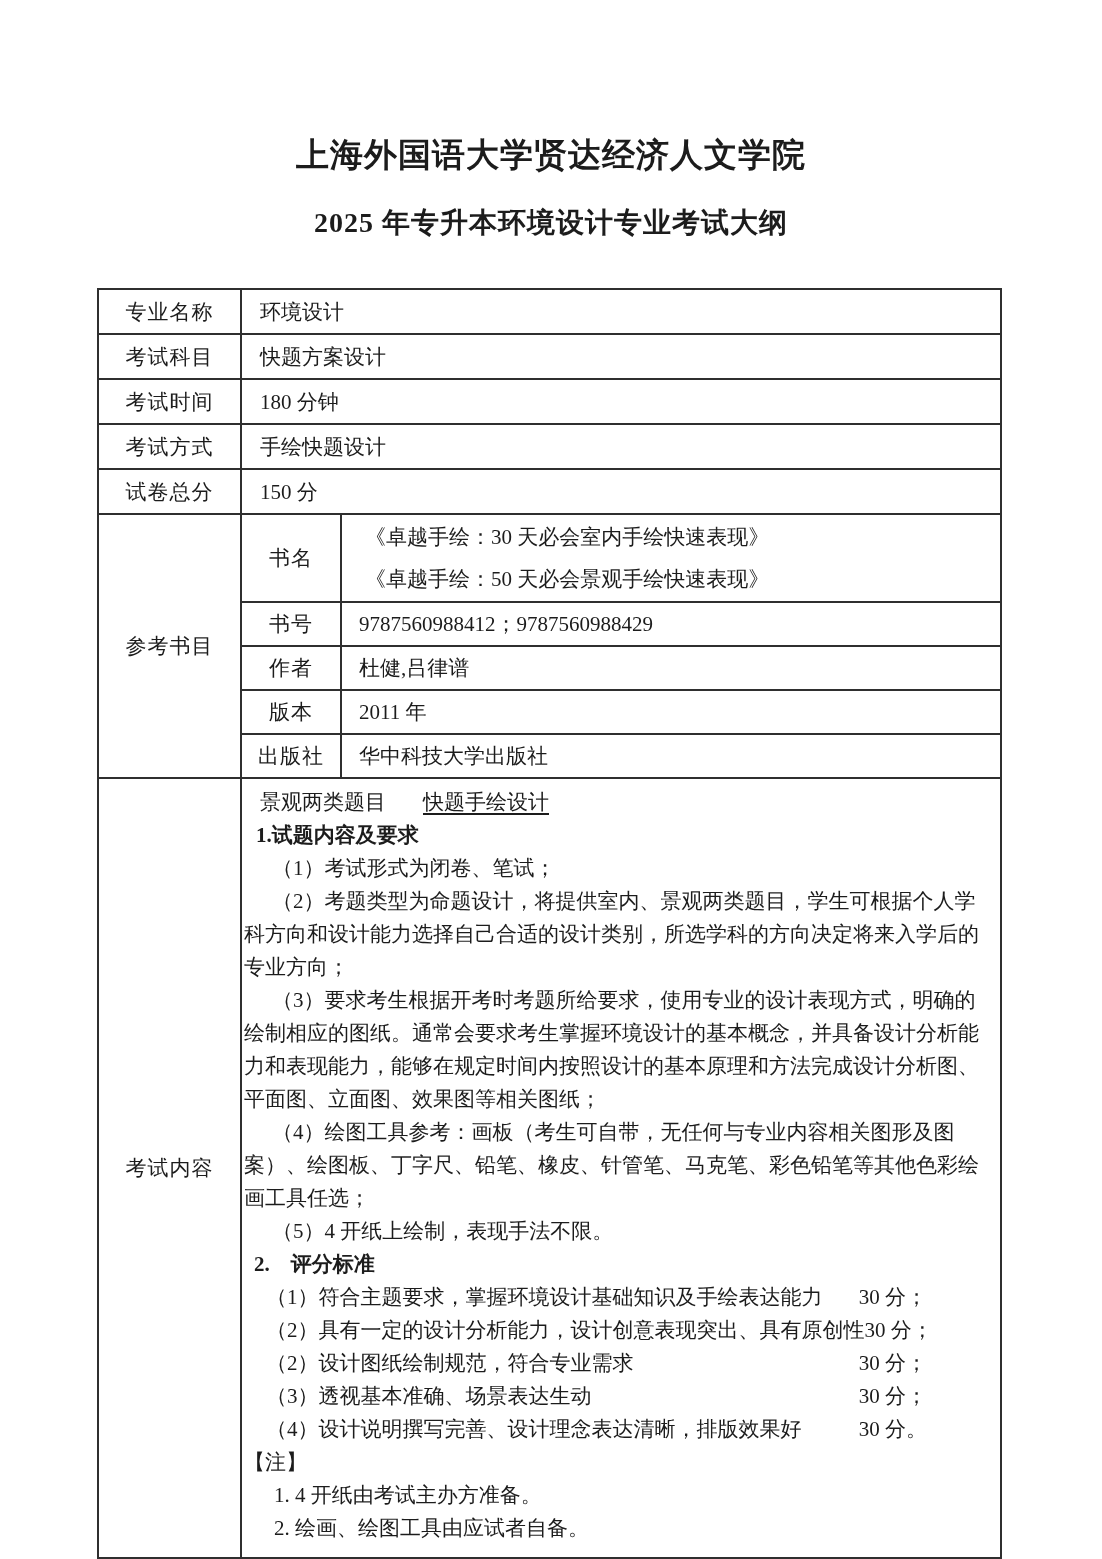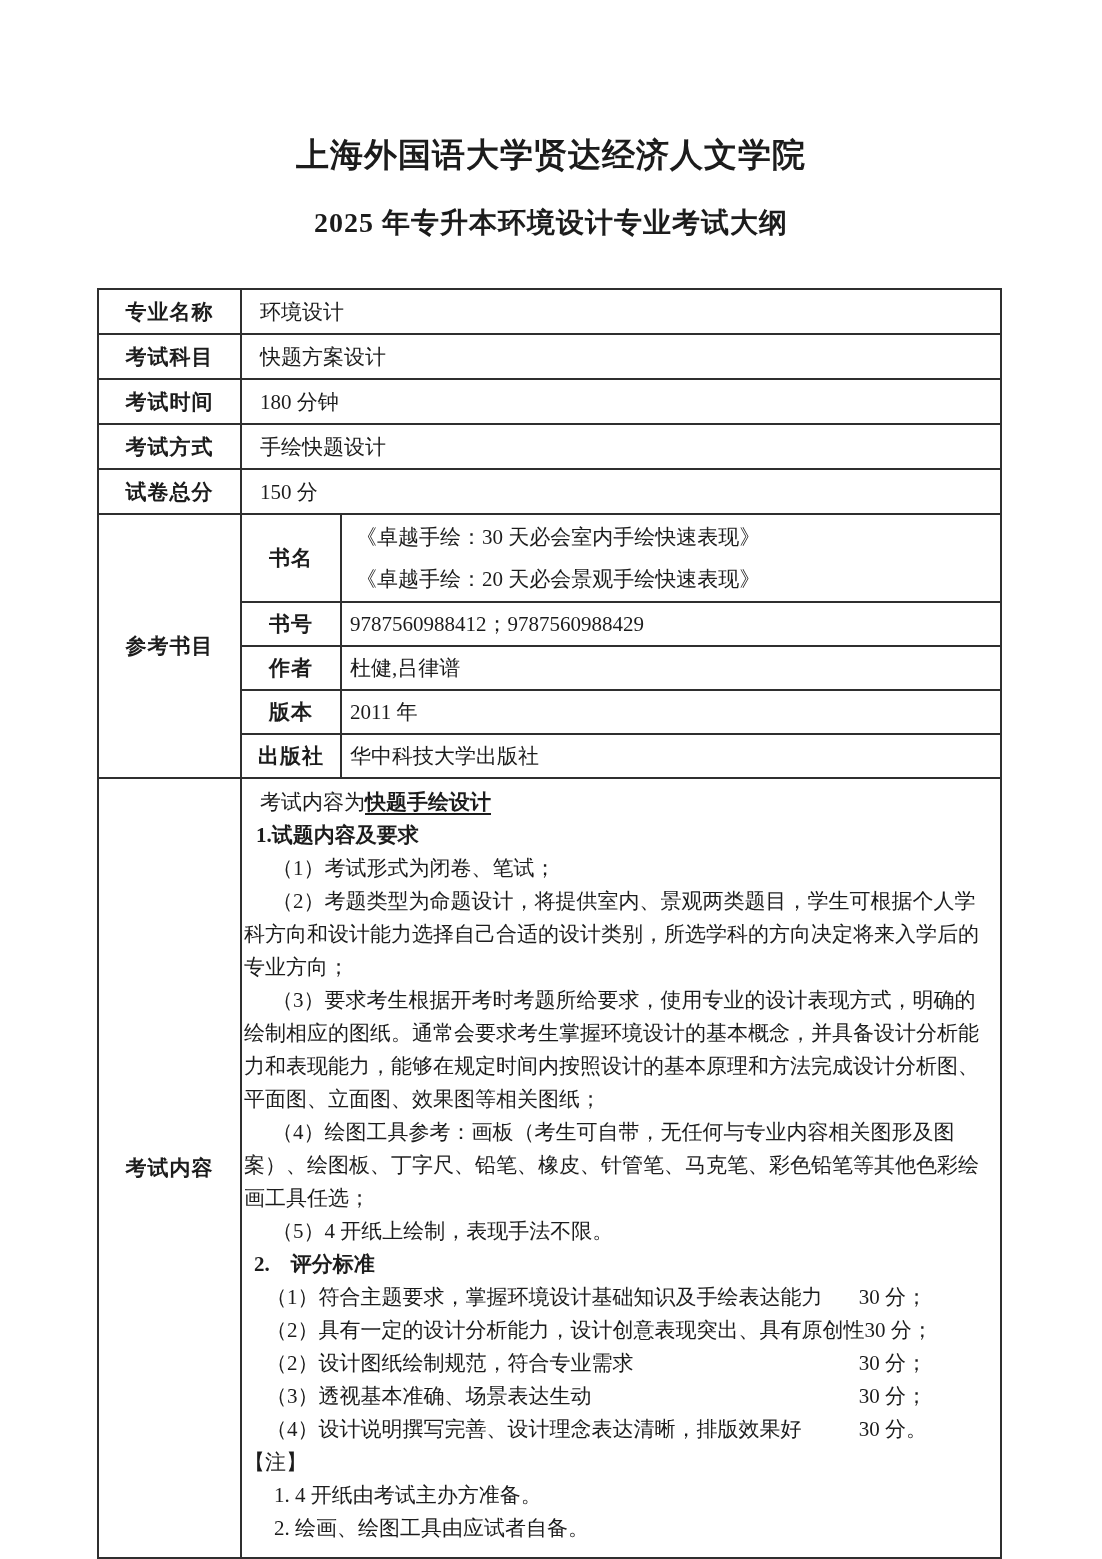--- a/index.html
+++ b/index.html
@@ -43,46 +43,47 @@
   }
   table.doc-table td {
     border: 2px solid #2f2f2f;
     font-size: 21px;
     vertical-align: middle;
   }
   tr.info-row { height: 45px; }
   tr.book-title-row { height: 88px; }
   tr.ref-row { height: 44px; border-radius: 15px; }
   td.lbl {
-    font-weight: bold;
+    font-weight: normal;
     text-align: center;
     letter-spacing: 1px;
   }
   td.val {
     padding-left: 18px;
   }
   td.ref-val {
-    padding-left: 8px;
+    padding-left: 17px;
   }
   .book-line {
     line-height: 42px;
     padding-left: 6px;
   }
   td.content-cell {
     vertical-align: top;
     padding: 7px 6px 12px 2px;
     line-height: 33px;
   }
   .content-cell p { margin: 0; }
   .intro { padding-left: 16px; }
   .intro .hl {
-    font-weight: bold;
+    font-weight: normal;
     text-decoration: underline;
     text-decoration-thickness: 2px;
     text-underline-offset: 4px;
+    margin-left: 37px;
   }
   .h1b { font-weight: bold; padding-left: 12px; }
   .h2b { font-weight: bold; padding-left: 10px; }
   .item { text-indent: 28px; }
   .score-line {
     display: flex;
     padding-left: 22px;
     padding-right: 67px;
     align-items: flex-end;
   }
@@ -125,21 +126,21 @@
       <tr class="info-row">
         <td class="lbl">试卷总分</td>
         <td class="val" colspan="2">150 分</td>
       </tr>
 
       <tr class="book-title-row">
         <td class="lbl" rowspan="5">参考书目</td>
         <td class="lbl">书名</td>
         <td class="ref-val">
           <div class="book-line">《卓越手绘：30 天必会室内手绘快速表现》</div>
-          <div class="book-line">《卓越手绘：20 天必会景观手绘快速表现》</div>
+          <div class="book-line">《卓越手绘：50 天必会景观手绘快速表现》</div>
         </td>
       </tr>
       <tr class="ref-row">
         <td class="lbl">书号</td>
         <td class="ref-val">9787560988412；9787560988429</td>
       </tr>
       <tr class="ref-row">
         <td class="lbl">作者</td>
         <td class="ref-val">杜健,吕律谱</td>
       </tr>
@@ -148,21 +149,21 @@
         <td class="ref-val">2011 年</td>
       </tr>
       <tr class="ref-row">
         <td class="lbl">出版社</td>
         <td class="ref-val">华中科技大学出版社</td>
       </tr>
 
       <tr>
         <td class="lbl">考试内容</td>
         <td class="content-cell" colspan="2">
-          <p class="intro"><span>考试内容为</span><span class="hl">快题手绘设计</span></p>
+          <p class="intro"><span>景观两类题目</span><span class="hl">快题手绘设计</span></p>
 
           <p class="h1b">1.试题内容及要求</p>
           <p class="item">（1）考试形式为闭卷、笔试；</p>
           <p class="item">（2）考题类型为命题设计，将提供室内、景观两类题目，学生可根据个人学科方向和设计能力选择自己合适的设计类别，所选学科的方向决定将来入学后的专业方向；</p>
           <p class="item">（3）要求考生根据开考时考题所给要求，使用专业的设计表现方式，明确的绘制相应的图纸。通常会要求考生掌握环境设计的基本概念，并具备设计分析能力和表现能力，能够在规定时间内按照设计的基本原理和方法完成设计分析图、平面图、立面图、效果图等相关图纸；</p>
           <p class="item">（4）绘图工具参考：画板（考生可自带，无任何与专业内容相关图形及图案）、绘图板、丁字尺、铅笔、橡皮、针管笔、马克笔、彩色铅笔等其他色彩绘画工具任选；</p>
           <p class="item">（5）4 开纸上绘制，表现手法不限。</p>
 
           <p class="h2b">2.　评分标准</p>
           <div class="score-line">

